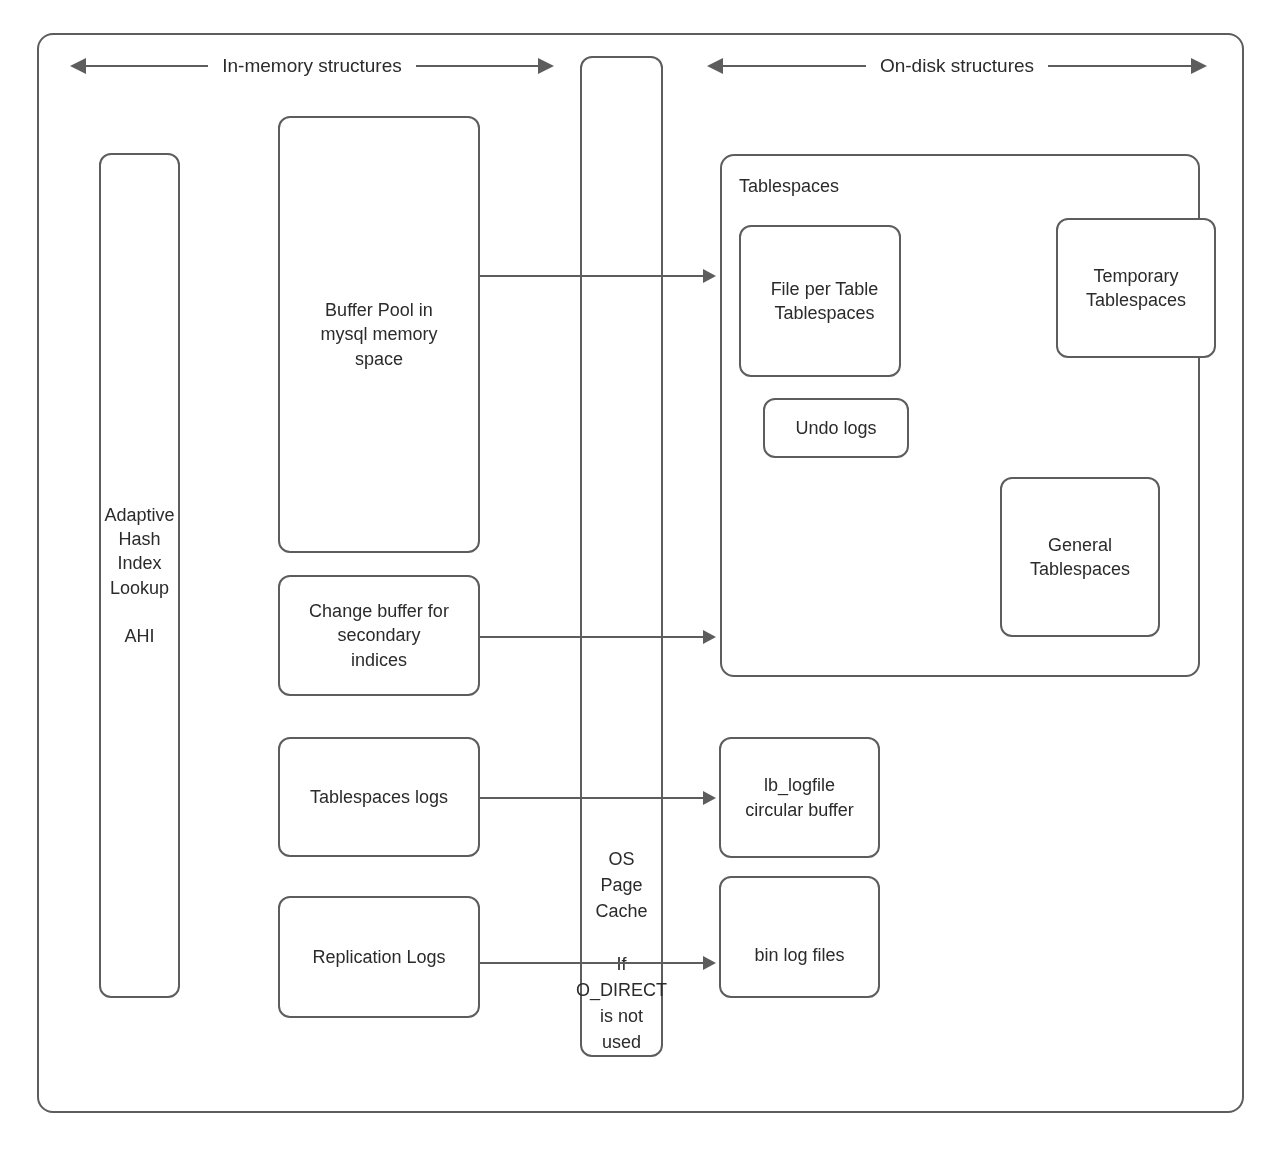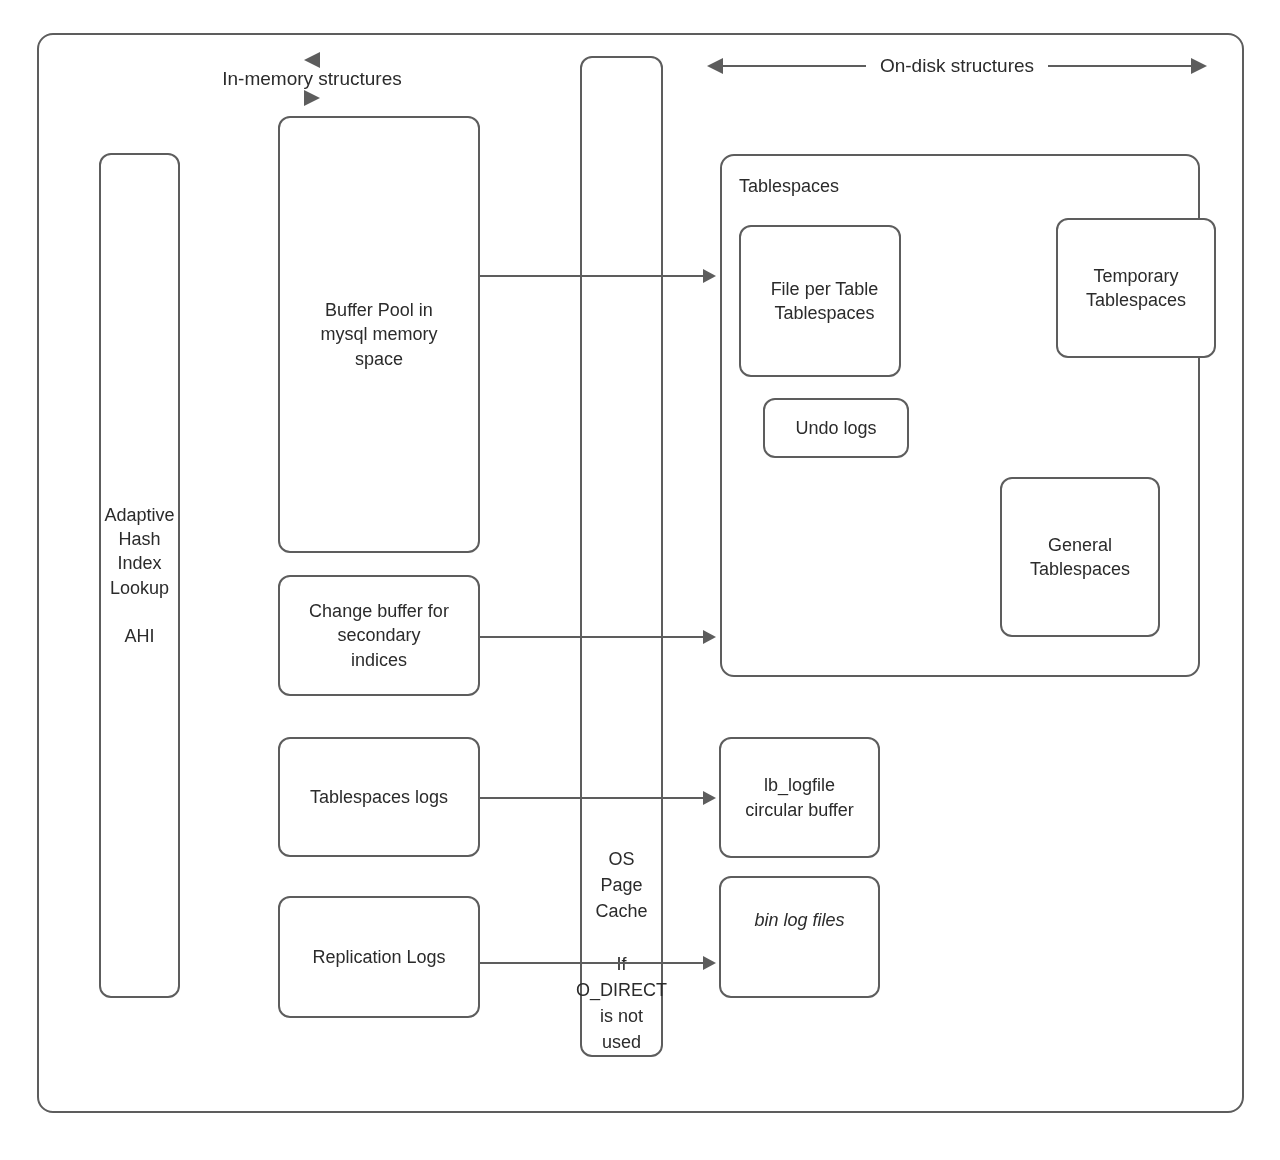--- a/index.html
+++ b/index.html
@@ -101,21 +101,21 @@
   }
   #os-page-cache .txt{line-height:1.45;}
 </style>
 </head>
 <body>
 
 <div id="canvas">
 
   <div class="frame outer-frame" style="left:37px;top:33px;width:1207px;height:1080px;"></div>
 
-  <div class="hdr" style="left:70px;top:52px;width:484px;flex-direction:column;">
+  <div class="hdr" style="left:70px;top:52px;width:484px;">
     <span class="arrow-l"></span>
     <span class="line"></span>
     <span class="lbl">In-memory structures</span>
     <span class="line"></span>
     <span class="arrow-r"></span>
   </div>
 
   <div class="hdr" style="left:707px;top:52px;width:500px;">
     <span class="arrow-l"></span>
     <span class="line"></span>
@@ -185,21 +185,21 @@
   <div class="node" style="left:1000px;top:477px;width:160px;height:160px;">
     <span class="txt">General
 Tablespaces</span>
   </div>
 
   <div class="node" style="left:719px;top:737px;width:161px;height:121px;">
     <span class="txt">lb_logfile
 circular buffer</span>
   </div>
 
-  <div class="node" style="left:719px;top:876px;width:161px;height:122px;align-items:flex-start;padding-top:30px;font-style:italic;">
+  <div class="node" style="left:719px;top:876px;width:161px;height:122px;align-items:flex-start;padding-top:65px;">
     <span class="txt">bin log files</span>
   </div>
 
   <div class="conn" style="left:480px;top:275px;width:225px;"></div>
   <div class="conn-head" style="left:703px;top:269px;"></div>
 
   <div class="conn" style="left:480px;top:636px;width:225px;"></div>
   <div class="conn-head" style="left:703px;top:630px;"></div>
 
   <div class="conn" style="left:480px;top:797px;width:225px;"></div>

